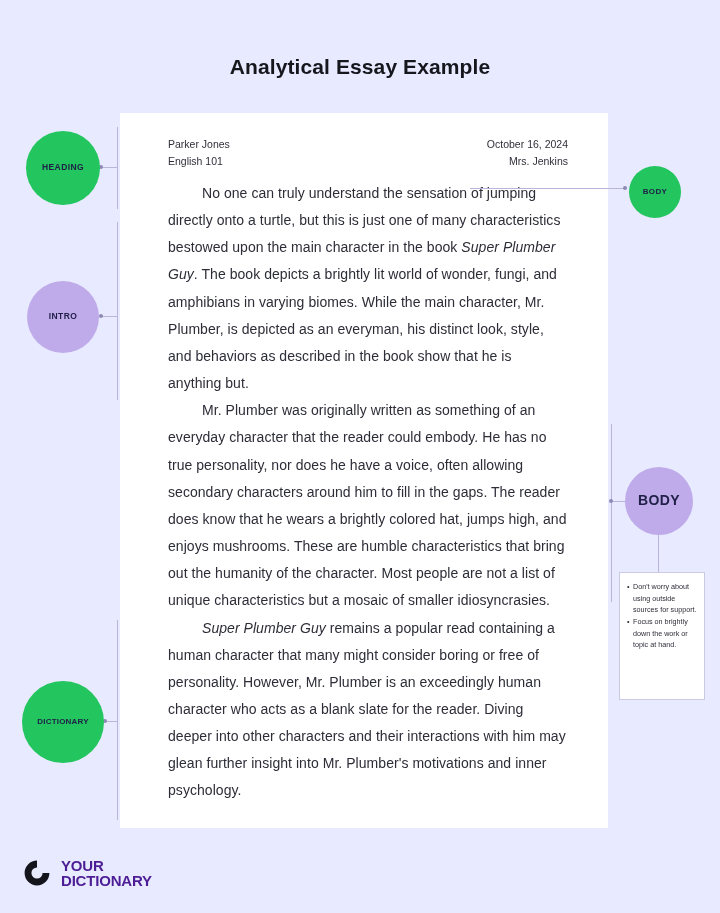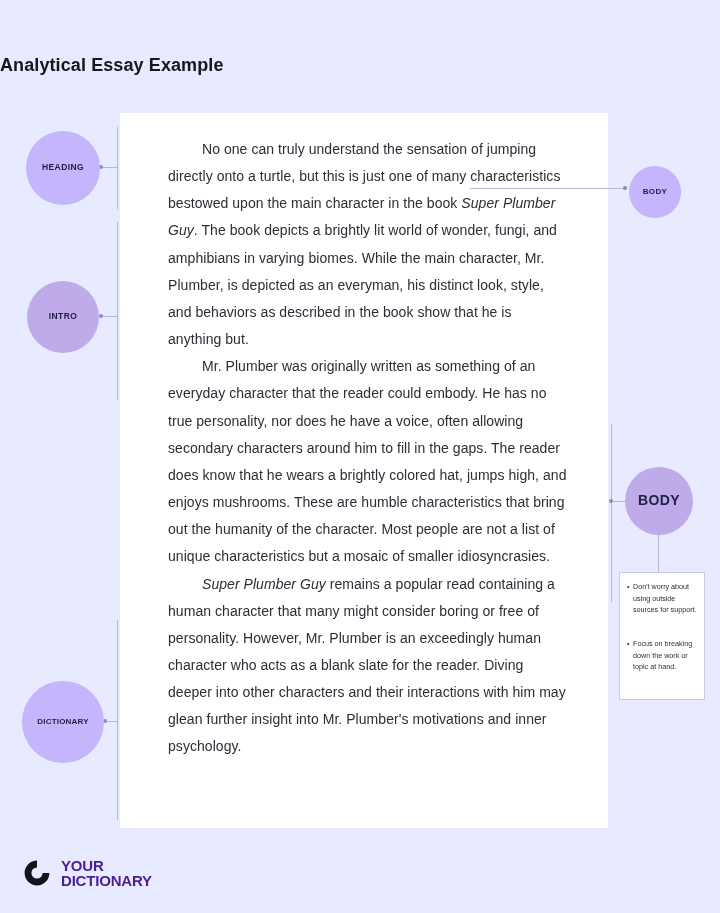--- a/index.html
+++ b/index.html
@@ -9,22 +9,22 @@
     background:#e8eaff;
     font-family:"Liberation Sans", sans-serif;
     position:relative;
     overflow:hidden;
   }
 
   
   .page-title {
     position:absolute;
     top:55px; left:0; width:720px;
-    text-align:left;
-    font-size:18px;
+    text-align:center;
+    font-size:21px;
     font-weight:bold;
     color:#16161d;
     letter-spacing:.1px;
   }
 
   
   .doc-sheet {
     position:absolute;
     left:120px; top:113px;
     width:488px; height:715px;
@@ -71,21 +71,21 @@
     position:absolute;
     border-radius:50%;
     display:flex;
     align-items:center;
     justify-content:center;
     color:#1f1f47;
     font-weight:bold;
     text-align:center;
     line-height:1.1;
   }
-  .circle.blue   { background:#c4b5fd;text-align:center; }
+  .circle.blue   { background:#22c55e;text-align:center; }
   .circle.purple { background:#bfaaea; }
 
   #circle-heading    { left:26px;  top:131px; width:74px;  height:74px;  font-size:8.5px; letter-spacing:.4px; }
   #circle-intro      { left:27px;  top:281px; width:72px;  height:72px;  font-size:8.5px; letter-spacing:.4px; }
   #circle-conclusion { left:22px;  top:681px; width:82px;  height:82px;  font-size:8px;   letter-spacing:.2px; }
   #circle-title      { left:629px; top:166px; width:52px;  height:52px;  font-size:8px;   letter-spacing:.4px; }
   #circle-body       { left:625px; top:467px; width:68px;  height:68px;  font-size:14px; letter-spacing:.4px; }
 
   
   .vline {
@@ -136,21 +136,21 @@
     width:86px; height:128px;
     background:#ffffff;
     border:1px solid #ccc9e4;
     padding:8px 7px;
   }
   .note-card li {
     list-style:none;
     font-size:7.2px;
     line-height:1.62;
     color:#2d2d38;
-    margin-bottom:22px;
+    margin-bottom:0;
     position:relative;
     padding-left:6px;
   }
   .note-card li:last-child { margin-bottom:0; }
   .note-card li:before {
     content:"\2022";
     position:absolute;
     left:0; top:0;
   }
 
@@ -175,20 +175,30 @@
   }
 </style>
 </head>
 <body>
 
 <div class="page-title">Analytical Essay Example</div>
 
 <div class="doc-sheet">
   <div class="doc-inner">
 
+    <div class="doc-header">
+      <div class="left">
+        <div>Parker Jones</div>
+        <div>English 101</div>
+      </div>
+      <div class="right">
+        <div>October 16, 2024</div>
+        <div>Mrs. Jenkins</div>
+      </div>
+    </div>
 
 
     <div class="doc-body">
       <p><span>No one can truly understand the sensation of jumping directly onto a turtle, but this is just one of many characteristics bestowed upon the main character in the book </span><em>Super Plumber Guy</em><span>. The book depicts a brightly lit world of wonder, fungi, and amphibians in varying biomes. While the main character, Mr. Plumber, is depicted as an everyman, his distinct look, style, and behaviors as described in the book show that he is anything but.</span></p>
       <p>Mr. Plumber was originally written as something of an everyday character that the reader could embody. He has no true personality, nor does he have a voice, often allowing secondary characters around him to fill in the gaps. The reader does know that he wears a brightly colored hat, jumps high, and enjoys mushrooms. These are humble characteristics that bring out the humanity of the character. Most people are not a list of unique characteristics but a mosaic of smaller idiosyncrasies.</p>
       <p><em>Super Plumber Guy</em><span> remains a popular read containing a human character that many might consider boring or free of personality. However, Mr. Plumber is an exceedingly human character who acts as a blank slate for the reader. Diving deeper into other characters and their interactions with him may glean further insight into Mr. Plumber's motivations and inner psychology.</span></p>
     </div>
 
   </div>
 </div>
@@ -225,21 +235,21 @@
 <div class="circle blue" id="circle-title">
     <span>BODY</span>
   </div>
 <div class="circle purple" id="circle-body">
     <span>BODY</span>
   </div>
 
 <div class="note-card">
   <ul>
     <li>Don't worry about using outside sources for support.</li>
-    <li>Focus on breaking down the work or topic at hand.</li>
+    <li>Focus on brightly down the work or topic at hand.</li>
   </ul>
 </div>
 
 <div class="logo">
   <svg class="logo-mark" viewBox="0 0 30 30">
     <path d="M15 2.6 A12.4 12.4 0 1 0 27.4 15 L20.6 15 A5.6 5.6 0 1 1 15 9.4 Z" fill="#14141c"></path>
   </svg>
   <div class="logo-text">
     <div>YOUR</div>
     <div>DICTIONARY</div>

